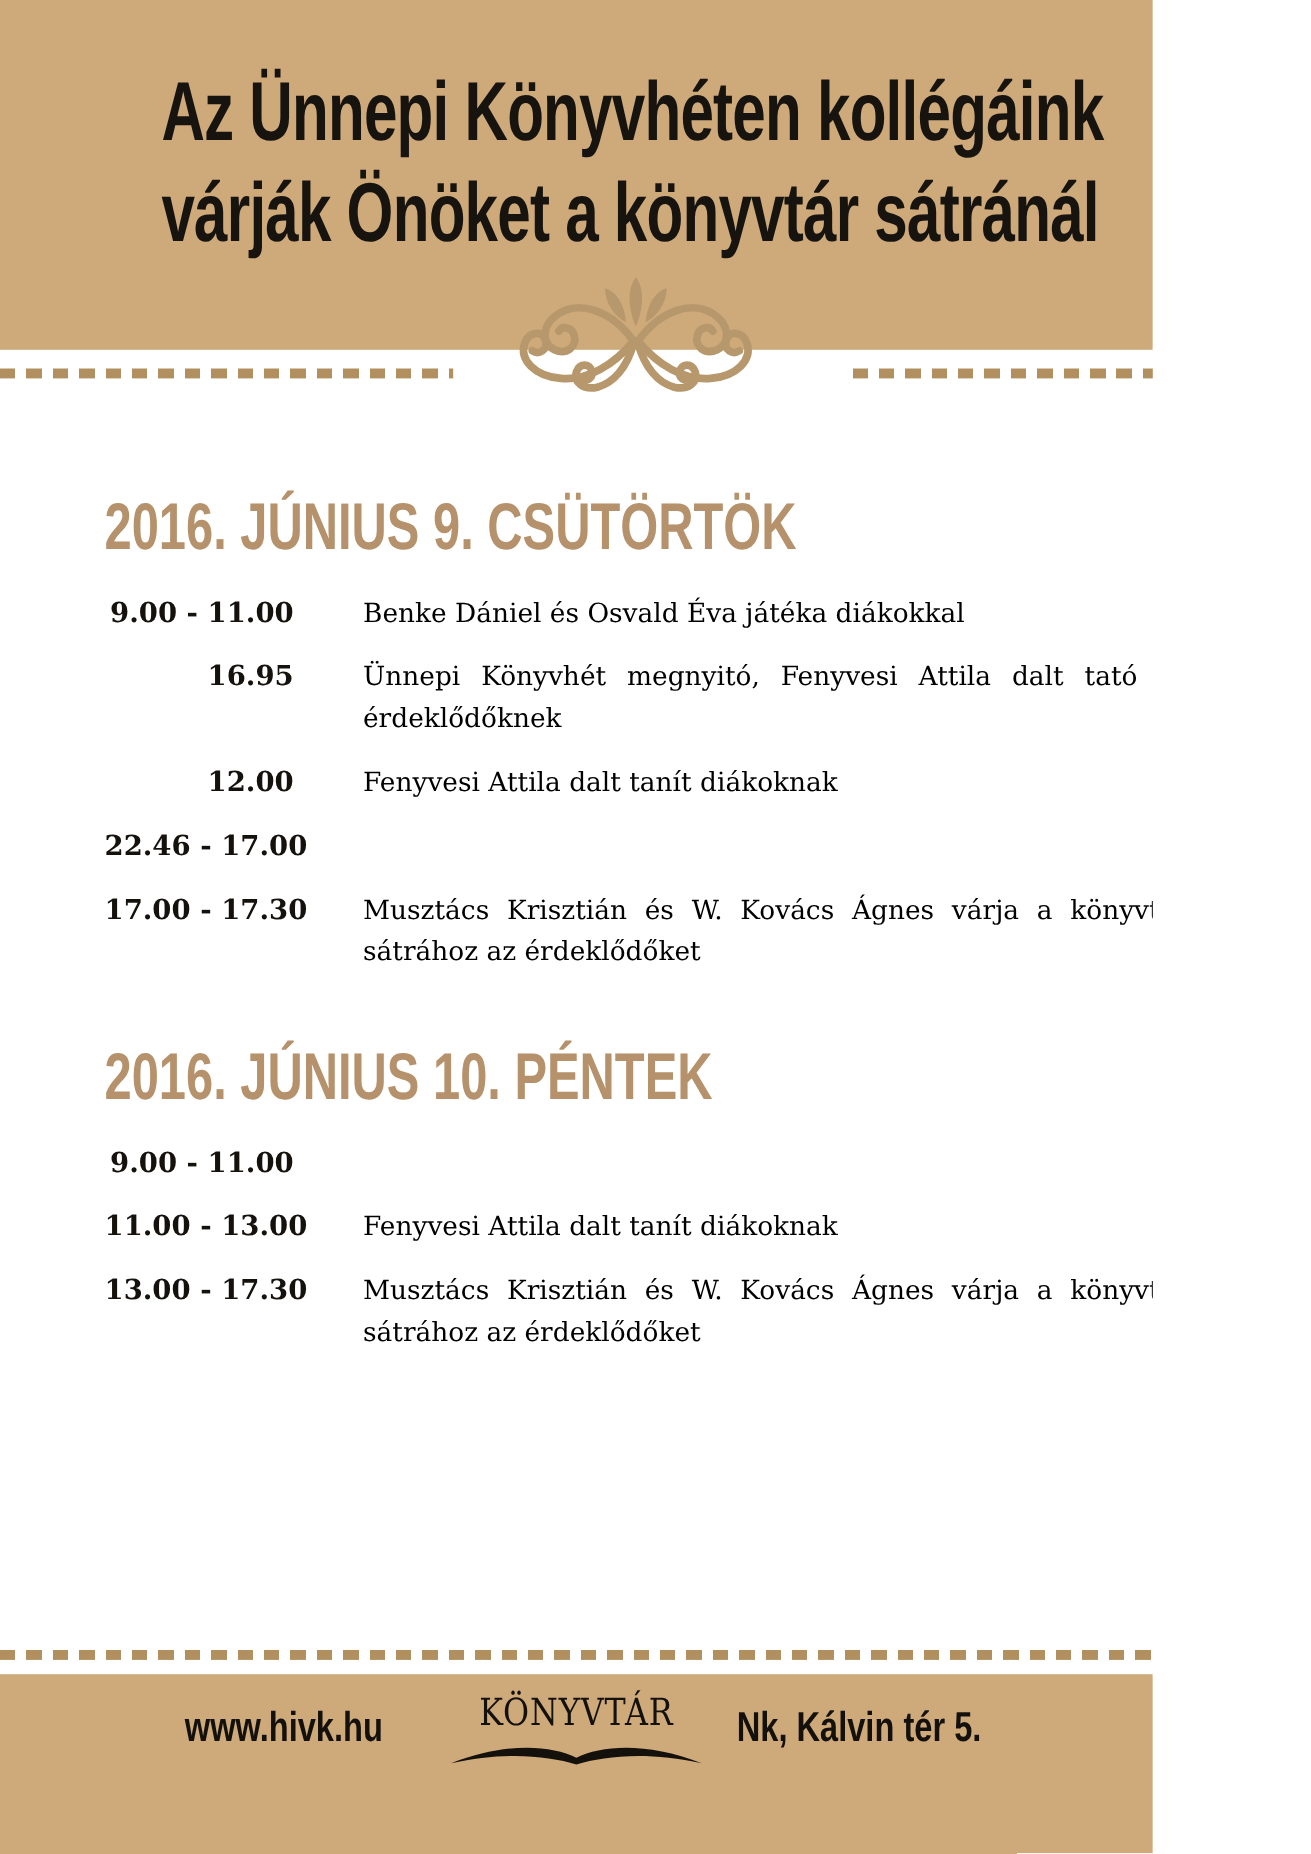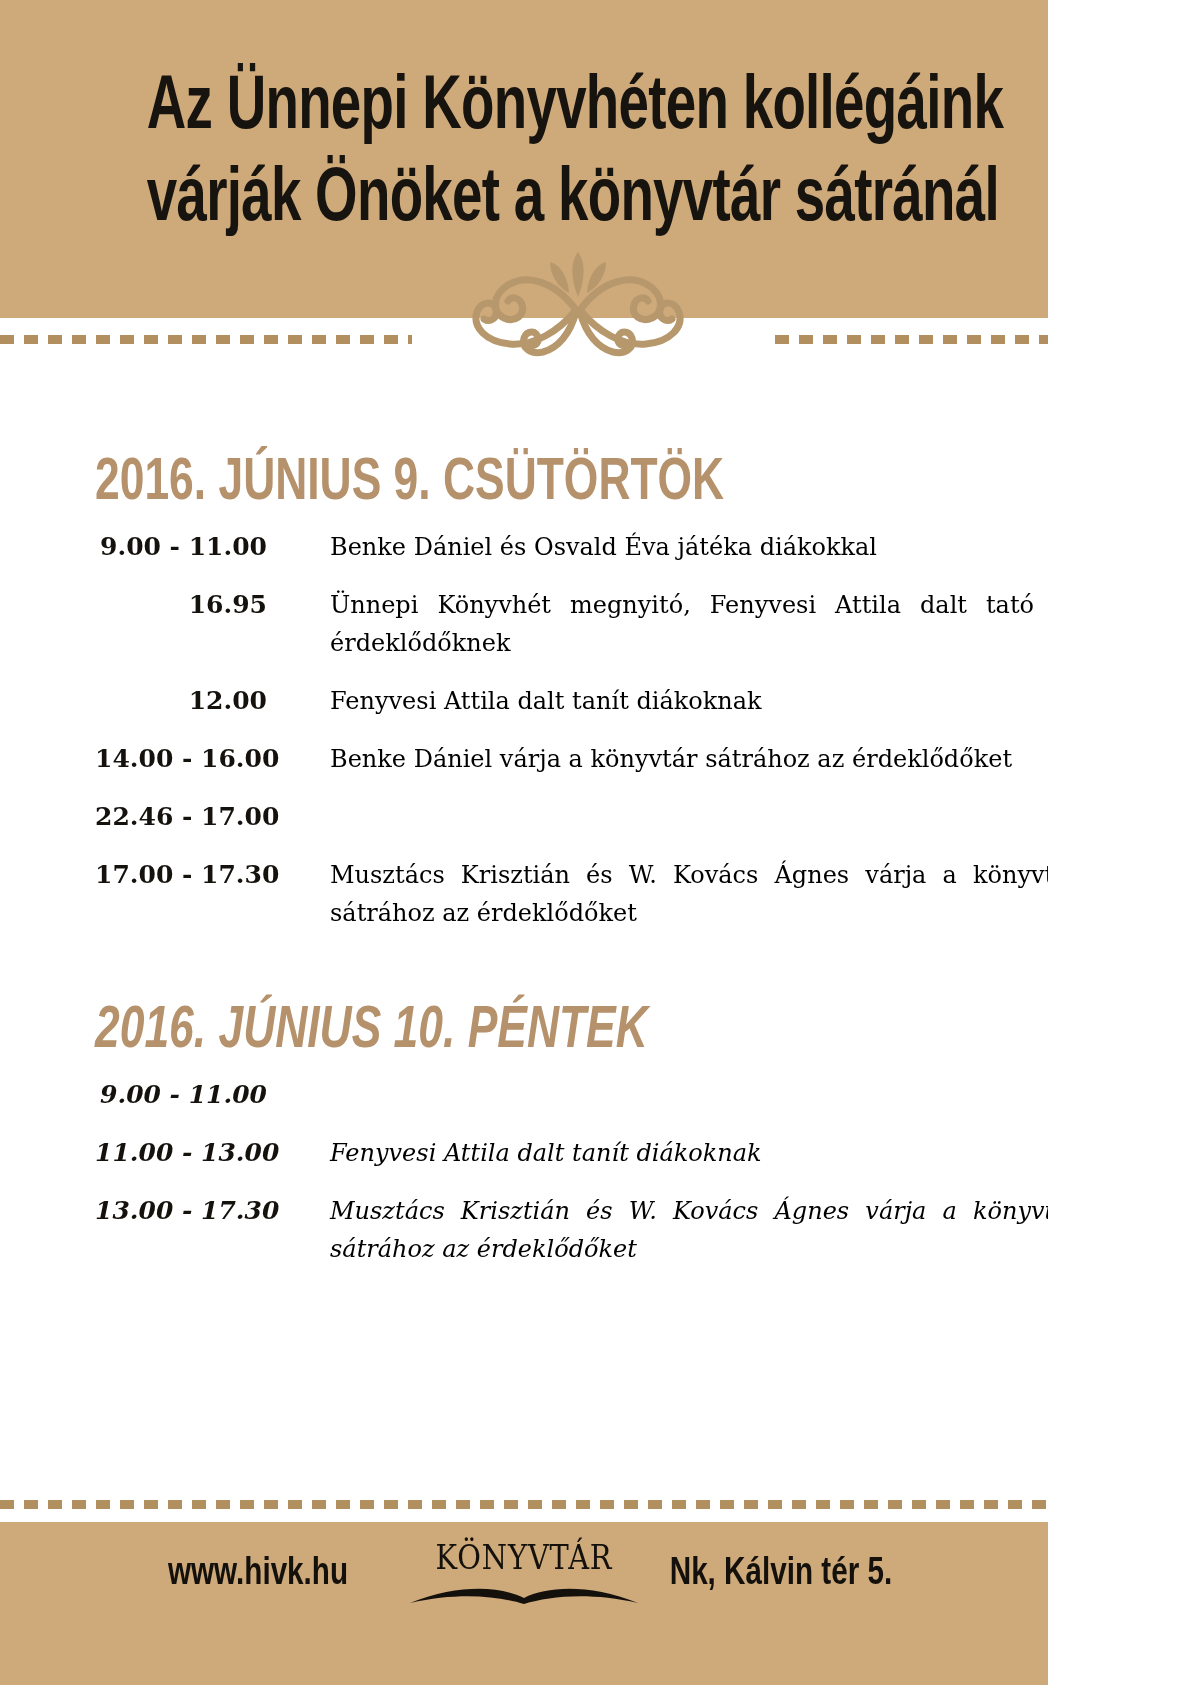--- a/index.html
+++ b/index.html
@@ -16,26 +16,26 @@
 
   .ornament { position:absolute; top:250px; left:438px; width:280px; height:130px; }
 
   .dash { position:absolute; height:9px;
     background:repeating-linear-gradient(to right, var(--dash,#B28F5F) 0 14px, transparent 14px 24px); }
   .dash-top-left  { top:335px; left:0;    width:412px; }
   .dash-top-right { top:335px; left:775px; width:417px; }
   .dash-bottom    { top:1500px; left:0;   width:1192px; }
 
   .content { position:absolute; top:448px; left:95px; width:985px; }
-  .section + .section { margin-top:64px;font-style:italic; }
+  .section + .section { margin-top:64px; }
   .section-heading {
     font-weight:bold; font-size:60px; line-height:62px; color:var(--accent,#B5926B);
     transform:scaleX(0.74); transform-origin:left center; white-space:nowrap; letter-spacing:0;
   }
-  .rows { margin-top:18px; display:flex; flex-direction:column; gap:20px; }
+  .rows { margin-top:28px; display:flex; flex-direction:column; gap:20px; }
   .row { display:flex; align-items:flex-start; font-family:"DejaVu Serif", serif; }
   .row-time {
     width:172px; text-align:right; font-weight:bold; font-size:25px; line-height:38px;
     color:#15120e; white-space:nowrap; flex:none;
   }
   .row-text {
     margin-left:63px; width:750px; font-size:24px; line-height:38px;
     text-align:justify; color:#000000; hyphens:manual;
   }
 
@@ -94,24 +94,20 @@
         </div>
         <div class="row">
           <div class="row-time">16.95</div>
           <div class="row-text">Ünnepi Könyvhét megnyitó, Fenyvesi Attila dalt tató az érdeklődőknek</div>
         </div>
         <div class="row">
           <div class="row-time">12.00</div>
           <div class="row-text">Fenyvesi Attila dalt tanít diákoknak</div>
         </div>
         <div class="row">
-          <div class="row-time">14.00 - 16.00</div>
-          <div class="row-text">Benke Dániel várja a könyvtár sátrához az érdeklődőket</div>
-        </div>
-        <div class="row">
           <div class="row-time">22.46 - 17.00</div>
         </div>
         <div class="row">
           <div class="row-time">17.00 - 17.30</div>
           <div class="row-text">Musztács Krisztián és W. Kovács Ágnes várja a könyvtár sátrához az érdeklődőket</div>
         </div>
       </div>
     </div>
 
     <div class="section">

